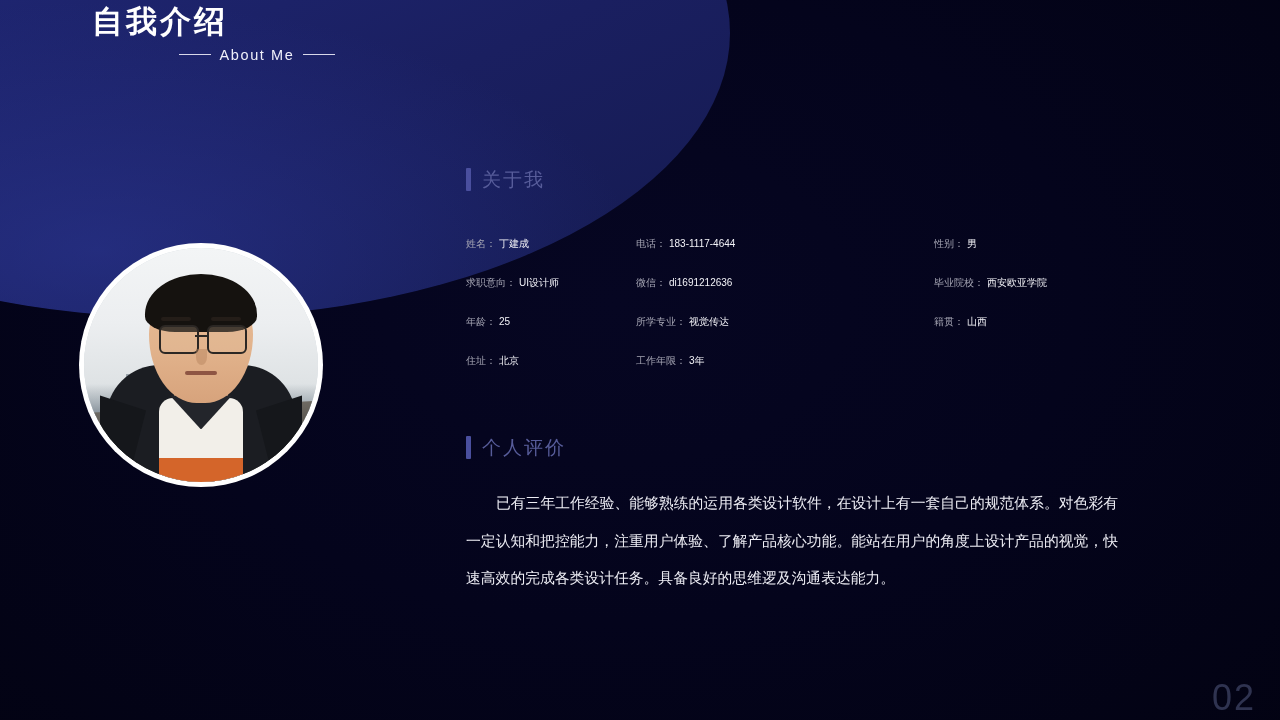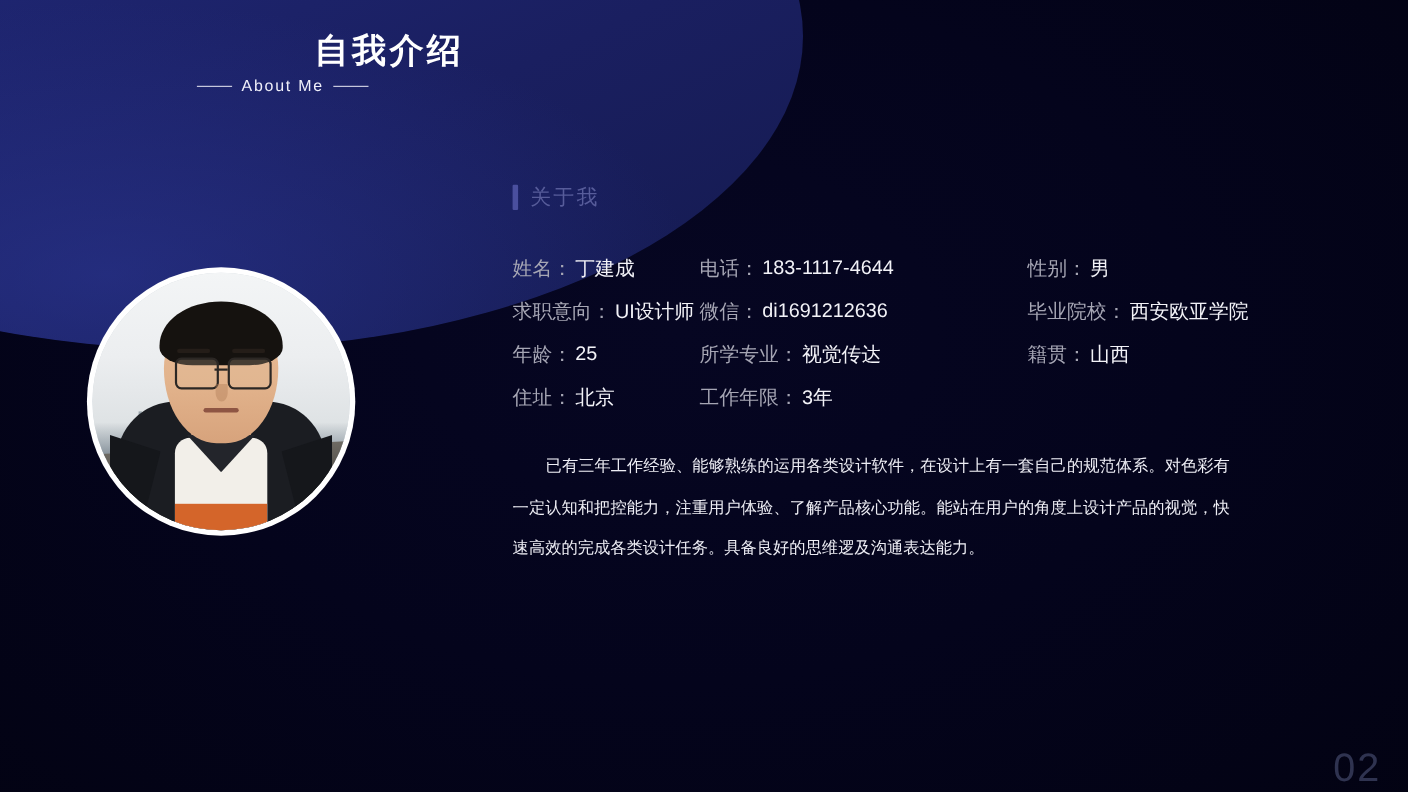--- a/index.html
+++ b/index.html
@@ -32,23 +32,23 @@
     content: "";
     position: absolute;
     inset: 0;
     border-radius: 50%;
     background: radial-gradient(ellipse 70% 62% at 42% 88%, rgba(44,56,150,0.55) 0%, rgba(20,26,76,0) 70%);
   }
 
   .header-text {
     position: absolute;
     left: 92px;
-    top: 28px;
+    top: 4px;
     width: 330px;
-    text-align: right;
+    text-align: left;
     z-index: 5;
   }
   .header-title {
     font-size: 31px;
     font-weight: bold;
     color: #ffffff;
     letter-spacing: 3px;
     line-height: 1.18;
     white-space: nowrap;
   }
@@ -251,21 +251,21 @@
     margin-top: 33px;
     display: grid;
     grid-template-columns: 170px 298px auto;
     row-gap: 0;
   }
   .info-cell {
     height: 39px;
     display: flex;
     align-items: center;
     white-space: nowrap;
-    font-size: 18px;
+    font-size: 10px;
   }
   .info-label {
     color: #a6a6b4;
   }
   .info-value {
     color: #f2f2f7;
     margin-left: 3px;
   }
 
   .eval-head {
@@ -387,18 +387,22 @@
       <div class="info-cell">
         <span class="info-label">住址：</span>
         <span class="info-value">北京</span>
       </div>
       <div class="info-cell">
         <span class="info-label">工作年限：</span>
         <span class="info-value">3年</span>
       </div>
     </div>
 
+    <div class="section-head eval-head">
+      <span class="section-bar"></span>
+      <span class="section-title">个人评价</span>
+    </div>
 
     <p class="eval-body">已有三年工作经验、能够熟练的运用各类设计软件，在设计上有一套自己的规范体系。对色彩有一定认知和把控能力，注重用户体验、了解产品核心功能。能站在用户的角度上设计产品的视觉，快速高效的完成各类设计任务。具备良好的思维逻及沟通表达能力。</p>
   </div>
 
   <div class="page-number">02</div>
 </div>
 
 </body></html>

